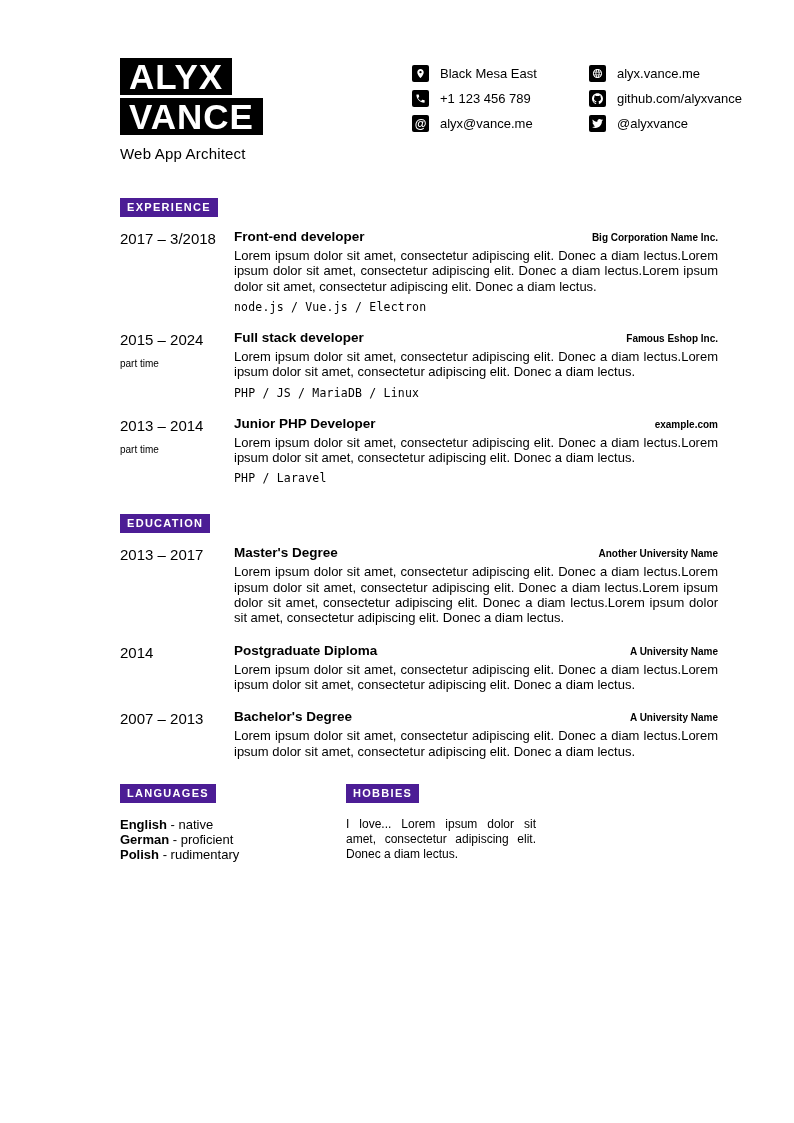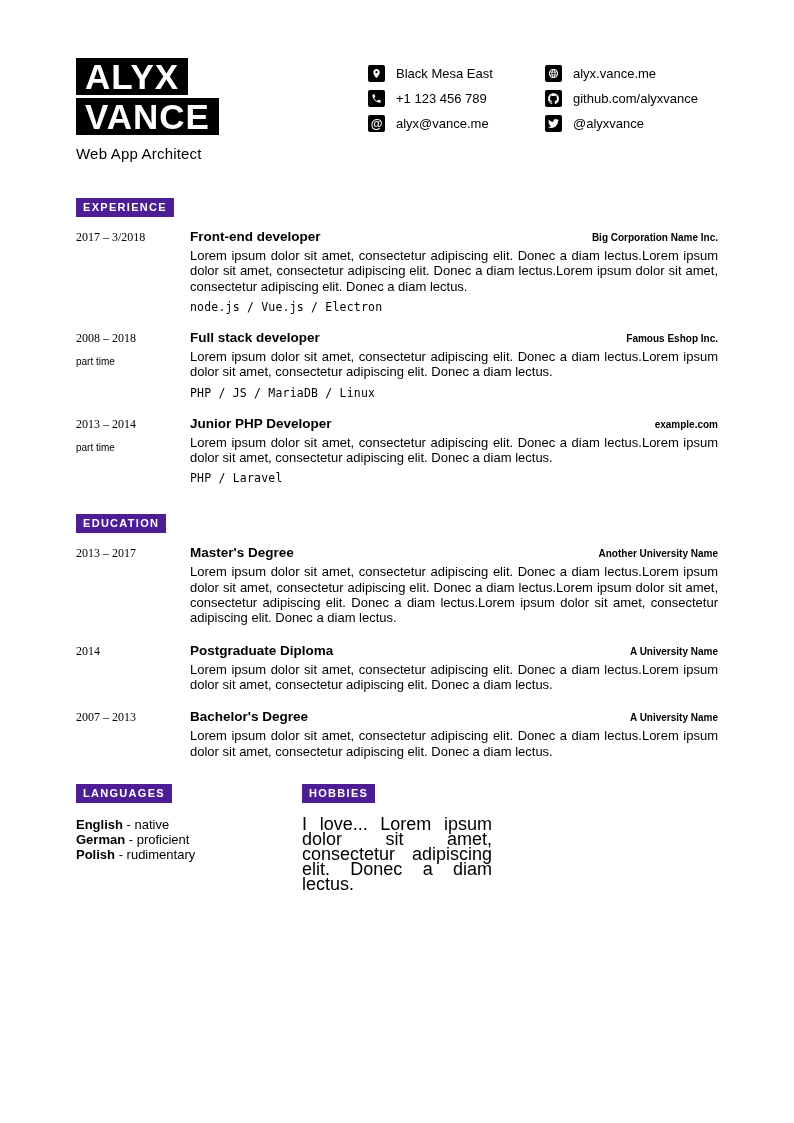--- a/index.html
+++ b/index.html
@@ -2,21 +2,21 @@
 <html><head>
 <meta charset="utf-8">
 <style>
   * { margin: 0; padding: 0; box-sizing: border-box; }
   html, body { background: #ffffff; }
   body {
     width: 794px; height: 1123px;
     font-family: "Liberation Sans", sans-serif;
     color: #000; position: relative; overflow: hidden;
   }
-  .page { padding: 58px 76px 0 76px; width: 794px; }
+  .page { padding: 58px 76px 0 120px; width: 794px; }
 
   
   .header { display: flex; align-items: flex-start; }
   .name-block { width: 292px; flex: 0 0 292px; }
   .name-line { line-height: 0; }
   .name-line + .name-line { margin-top: 3px; }
   .name-box {
     display: inline-block; background: #000; color: #fff;
     font-weight: bold; font-size: 35px; line-height: 37px;
     padding: 0 9px; letter-spacing: 1px;
@@ -41,40 +41,40 @@
     padding: 3px 7px 4px 7px; text-transform: uppercase;
   }
 
   
   .section { margin-top: 35px; }
   .section.education { margin-top: 28px; }
   .entries { margin-top: 12px; }
   .entry { display: flex; margin-bottom: 16px; }
   .section.education .entry { margin-bottom: 17px; }
   .entry-left { width: 114px; flex: 0 0 114px; padding-top: 1px; }
-  .dates { font-size: 12px; font-family: Liberation Serif, serif; }
+  .dates { font-size: 15px; }
   .date-note { font-size: 10px; margin-top: 10px; }
   .entry-main { flex: 1; min-width: 0; }
   .entry-head { display: flex; justify-content: space-between; align-items: baseline; }
   .role { font-weight: bold; font-size: 13.5px; }
   .org { font-weight: bold; font-size: 10px; white-space: nowrap; }
   .desc { font-size: 13px; line-height: 1.18; text-align: justify; margin-top: 4px; }
   .stack {
     font-family: "DejaVu Sans Mono", "Liberation Mono", monospace;
     font-size: 11.5px; margin-top: 6px; letter-spacing: .2px;
   }
 
   
   .bottom-grid { display: flex; margin-top: 24px; }
   .bottom-col { width: 190px; flex: 0 0 190px; }
   .bottom-col + .bottom-col { margin-left: 36px; }
   .bottom-body { margin-top: 14px; }
   .lang-row { font-size: 13px; line-height: 15px; margin-bottom: 0; }
   .lang-name { font-weight: bold; }
-  .small-desc { font-size: 18px; line-height: 15px; text-align: justify; }
+  .small-desc { font-size: 12px; line-height: 15px; text-align: justify; }
 </style>
 </head>
 <body>
 
 <div class="page">
 
   <header class="header">
     <div class="name-block">
       <div class="name-line">
         <span class="name-box">ALYX</span>
@@ -152,21 +152,21 @@
             <span class="role">Front-end developer</span>
             <span class="org">Big Corporation Name Inc.</span>
           </div>
           <p class="desc">Lorem ipsum dolor sit amet, consectetur adipiscing elit. Donec a diam lectus.Lorem ipsum dolor sit amet, consectetur adipiscing elit. Donec a diam lectus.Lorem ipsum dolor sit amet, consectetur adipiscing elit. Donec a diam lectus.</p>
           <div class="stack">node.js / Vue.js / Electron</div>
         </div>
       </div>
 
       <div class="entry">
         <div class="entry-left">
-          <div class="dates">2008 – 2018</div>
+          <div class="dates">2015 – 2024</div>
           <div class="date-note">part time</div>
         </div>
         <div class="entry-main">
           <div class="entry-head">
             <span class="role">Full stack developer</span>
             <span class="org">Famous Eshop Inc.</span>
           </div>
           <p class="desc">Lorem ipsum dolor sit amet, consectetur adipiscing elit. Donec a diam lectus.Lorem ipsum dolor sit amet, consectetur adipiscing elit. Donec a diam lectus.</p>
           <div class="stack">PHP / JS / MariaDB / Linux</div>
         </div>

